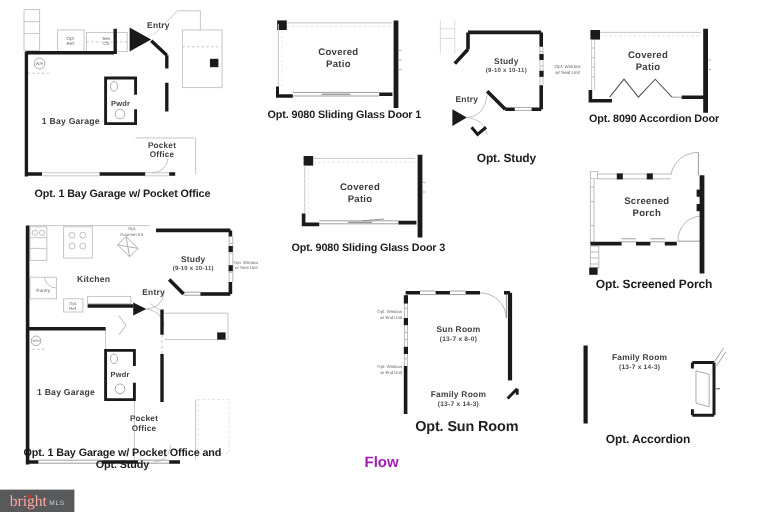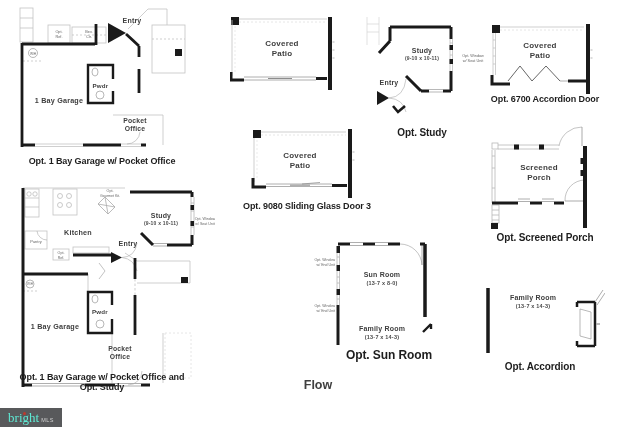--- a/index.html
+++ b/index.html
@@ -11,27 +11,27 @@
   .caption{
     position:absolute;transform:translateX(-50%);white-space:nowrap;
     font-weight:700;font-size:9px;letter-spacing:-0.1px;color:#1d1d1d;text-align:center;
   }
   .caption div{white-space:nowrap;}
   svg text{font-family:"Liberation Sans", sans-serif;fill:#3e3e3e;font-weight:600;letter-spacing:.2px;}
   svg .dims{fill:#4a4a4a;font-weight:600;}
   svg .tiny{fill:#666;font-weight:400;letter-spacing:0;}
   .title{
     position:absolute;left:318px;top:378px;transform:translateX(-50%);
-    text-align:center;font-weight:700;font-size:12.5px;color:#404040;line-height:15px;white-space:nowrap;
+    text-align:center;font-weight:700;font-size:12.5px;color:#a21caf;line-height:15px;white-space:nowrap;
   }
   .mlsbar{
     position:absolute;left:0;top:408px;width:62px;height:19px;background:#58595b;
     display:flex;align-items:center;justify-content:center;
   }
-  .mls-brand{font-family:"Liberation Serif", serif;font-size:13px;color:#5eead4;position:relative;line-height:1;}
+  .mls-brand{font-family:"Liberation Serif", serif;font-size:13px;color:#fca5a5;position:relative;line-height:1;}
   .mls-dot{position:absolute;width:3px;height:3px;border-radius:50%;background:#c0392b;left:15px;top:1px;}
   .mls-suffix{font-size:5.5px;color:#d2d2d2;letter-spacing:.5px;margin-left:2px;margin-top:4px;}
 </style>
 </head>
 <body>
 
 <div id="stage">
 
   <svg class="plan" style="left:15px;top:5px" width="175" height="152" viewBox="0 0 175 152">
     <g stroke="#c3c3c3" stroke-width="0.8" fill="none">
@@ -95,20 +95,21 @@
     </g>
     <g stroke="#1a1a1a" fill="none">
       <path d="M100,3 V76" stroke-width="4"></path>
       <path d="M1,58 V66 H14" stroke-width="3"></path>
       <path d="M86,64.5 H97" stroke-width="3"></path>
       <path d="M102.5,28 H104.5 M102.5,36 H104.5 M102.5,44 H104.5" stroke-width="0.6" stroke="#8a8a8a"></path>
     </g>
     <text x="52" y="32" font-size="8" text-anchor="middle">Covered</text>
     <text x="52" y="42" font-size="8" text-anchor="middle">Patio</text>
   </svg>
+  <div class="caption" style="left:287px;top:90px">Opt. 9080 Sliding Glass Door 1</div>
 
   <svg class="plan" style="left:365px;top:15px" width="130" height="112" viewBox="0 0 130 112">
     <g stroke="#d4d4d4" stroke-width="0.7" fill="none">
       <path d="M2,2 V30 M2,9 H14 M2,17 H14 M14,2 V30"></path>
       <path d="M64,74.5 H78 M64,77 H78" stroke="#9a9a9a"></path>
       <path d="M85,24 V56 M87.5,24 V56" stroke="#b5b5b5"></path>
       <path d="M85,28 H87.5 M85,34 H87.5 M85,40 H87.5 M85,48 H87.5" stroke="#b5b5b5"></path>
     </g>
     <g stroke="#aaaaaa" stroke-width="0.6" fill="none">
       <path d="M24,83 Q39,82 41,64"></path>
@@ -147,21 +148,21 @@
     </g>
     <g stroke="#1a1a1a" fill="none">
       <path d="M100,4 V74" stroke-width="4"></path>
       <path d="M4,55 V64 H22" stroke-width="3"></path>
       <path d="M80,61 H100" stroke-width="3"></path>
       <path d="M102.5,30 H104.5 M102.5,38 H104.5" stroke-width="0.6" stroke="#8a8a8a"></path>
     </g>
     <text x="52" y="28" font-size="8" text-anchor="middle">Covered</text>
     <text x="52" y="38" font-size="8" text-anchor="middle">Patio</text>
   </svg>
-  <div class="caption" style="left:545px;top:94px">Opt. 6700 Accordion Door</div>
+  <div class="caption" style="left:545px;top:94px">Opt. 8090 Accordion Door</div>
 
   <svg class="plan" style="left:250px;top:126px" width="105" height="80" viewBox="0 0 105 80">
     <rect x="3" y="4" width="8" height="8" fill="#1a1a1a"></rect>
     <g stroke="#c3c3c3" stroke-width="0.8" fill="none">
       <path d="M11,6 H96"></path>
       <path d="M11,9 H96" stroke-dasharray="2,2" stroke="#e0e0e0"></path>
       <path d="M4,12 V56"></path>
       <path d="M7,14 V52" stroke-dasharray="2,2" stroke="#e6e6e6"></path>
     </g>
     <g stroke="#9a9a9a" stroke-width="0.8" fill="none">

